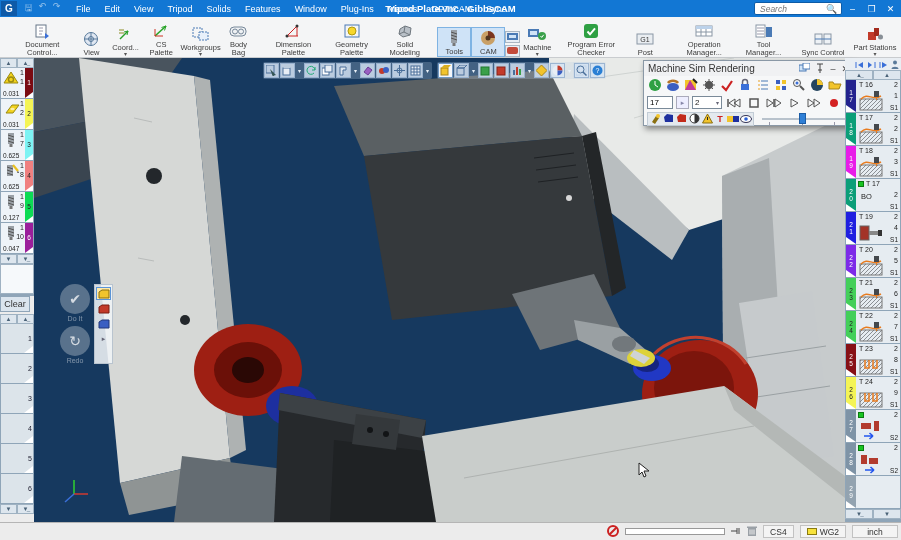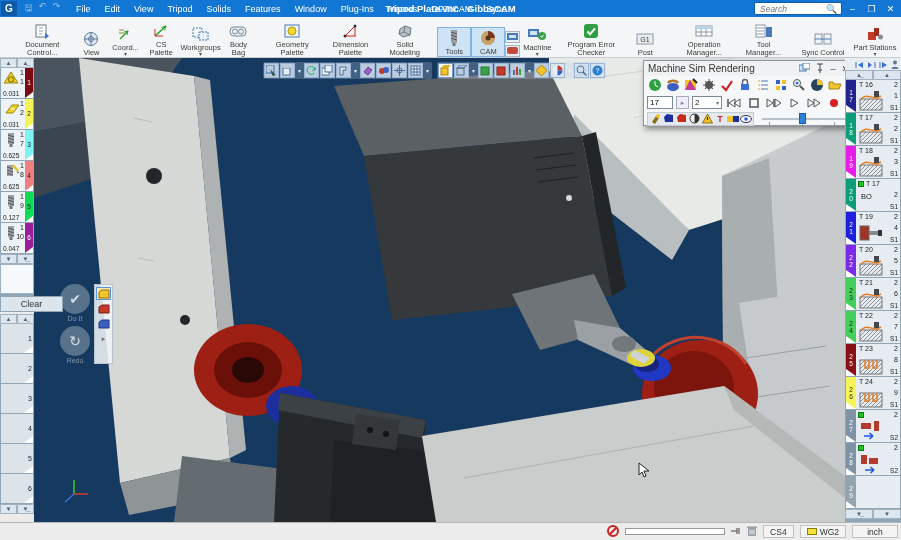--- a/index.html
+++ b/index.html
@@ -48,21 +48,21 @@
     font-size:6px;color:#4a6277;line-height:6px;}
   .ttile{position:relative;height:31px;background:#eef3f8;border:1px solid #8fa5b8;border-top:0;}
   .ttile .ticon{position:absolute;left:1px;top:2px;}
   .ttile .qty{position:absolute;right:9px;top:1px;font-size:7px;color:#222;}
   .ttile .tnum{position:absolute;right:9px;top:10px;font-size:7px;color:#222;}
   .ttile .dia{position:absolute;left:2px;bottom:1px;font-size:6.5px;color:#222;}
   .ttab{position:absolute;right:0;top:0;bottom:0;width:8px;font-size:6.5px;line-height:8px;
     display:flex;align-items:center;justify-content:center;}
   .ttab::after{content:"";position:absolute;bottom:0;right:0;border-left:8px solid transparent;border-bottom:6px solid #fff;}
   .emptytile{height:30px;background:#f6f9fb;border:1px solid #9fb2c2;}
-  .clear-btn{position:absolute;left:0;top:296px;width:63px;height:16px;background:#dbe5ee;
+  .clear-btn{position:absolute;left:0;top:296px;width:30px;height:16px;background:#dbe5ee;
     border:1px solid #8fa5b8;font-size:9px;color:#333;display:flex;align-items:center;justify-content:center;}
   .otile{position:relative;height:30px;background:#dce4ea;border:1px solid #8fa5b8;border-top:0;}
   .otile .onum{position:absolute;right:1px;top:11px;font-size:7px;color:#223;}
   .otile::after{content:"";position:absolute;bottom:0;right:0;border-left:9px solid transparent;border-bottom:7px solid #fff;}
 
   
   .rpal{position:absolute;right:0;top:58px;width:56px;height:464px;background:#8fa5b8;}
   .rhead{height:12px;background:#e9eef3;display:flex;align-items:center;justify-content:flex-end;gap:3px;padding:0 2px;}
   .rtile{position:relative;height:33px;background:#e6ecf1;border:1px solid #8fa5b8;border-top:0;}
   .rtab{position:absolute;left:0;top:0;bottom:0;width:10px;font-size:6.5px;line-height:7px;
@@ -232,36 +232,36 @@
         </svg>
       </span>
     <span class="rlabel">Body Bag</span>
   </div>
 
   <div class="rgrip"></div>
 
   <div class="rbtn">
     <span class="ric">
       <svg width="18" height="16">
-          <rect x="2" y="2" width="14" height="12" fill="none" stroke="#4a7ab5"></rect>
-          <circle cx="9" cy="8" r="4" fill="#f7d72c" stroke="#b09a10"></circle>
-        </svg>
-      </span>
-    <span class="rlabel">Geometry Palette</span>
-  </div>
-  <div class="rbtn">
-    <span class="ric">
-      <svg width="18" height="16">
           <path d="M3 13L13 3" stroke="#cc2222"></path>
           <path d="M3 13h11M13 3v10" stroke="#cc2222"></path>
           <circle cx="3" cy="13" r="1.5" fill="#333"></circle>
           <circle cx="13" cy="3" r="1.5" fill="#333"></circle>
         </svg>
       </span>
     <span class="rlabel">Dimension Palette</span>
+  </div>
+  <div class="rbtn">
+    <span class="ric">
+      <svg width="18" height="16">
+          <rect x="2" y="2" width="14" height="12" fill="none" stroke="#4a7ab5"></rect>
+          <circle cx="9" cy="8" r="4" fill="#f7d72c" stroke="#b09a10"></circle>
+        </svg>
+      </span>
+    <span class="rlabel">Geometry Palette</span>
   </div>
   <div class="rbtn">
     <span class="ric">
       <svg width="18" height="16">
           <path d="M4 6 L9 3 L15 5 L14 12 L7 14 L3 11 Z" fill="#b9c0c7" stroke="#70787f"></path>
           <path d="M9 3 L8 9 L14 12 M8 9 L3 11" stroke="#70787f" fill="none"></path>
         </svg>
       </span>
     <span class="rlabel">Solid Modeling</span>
   </div>

